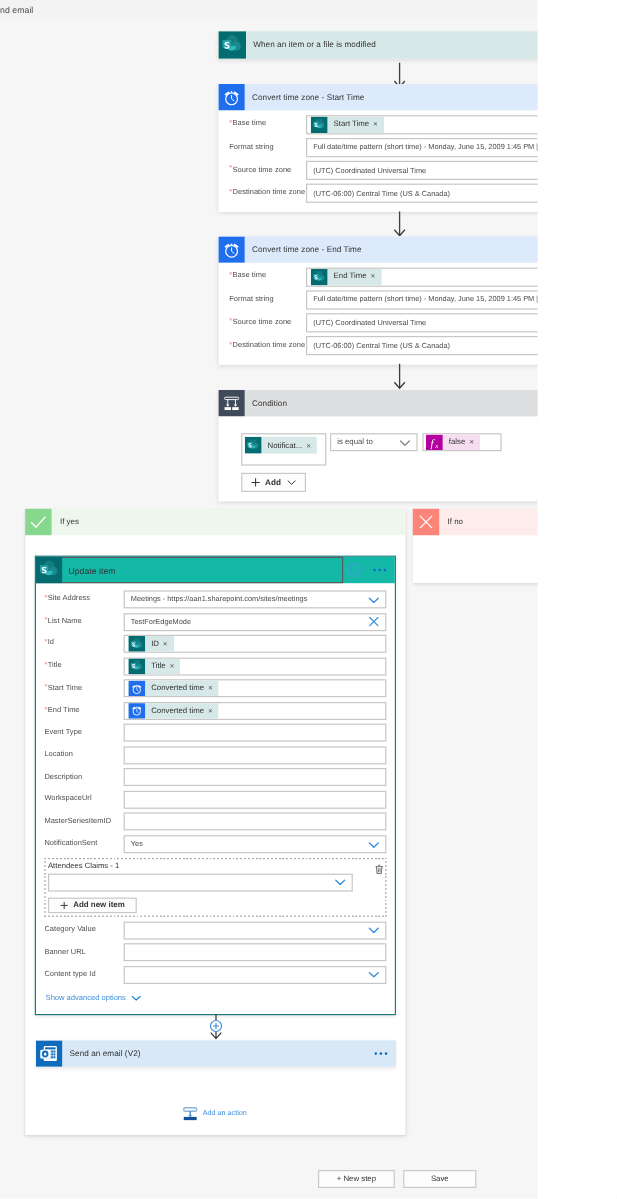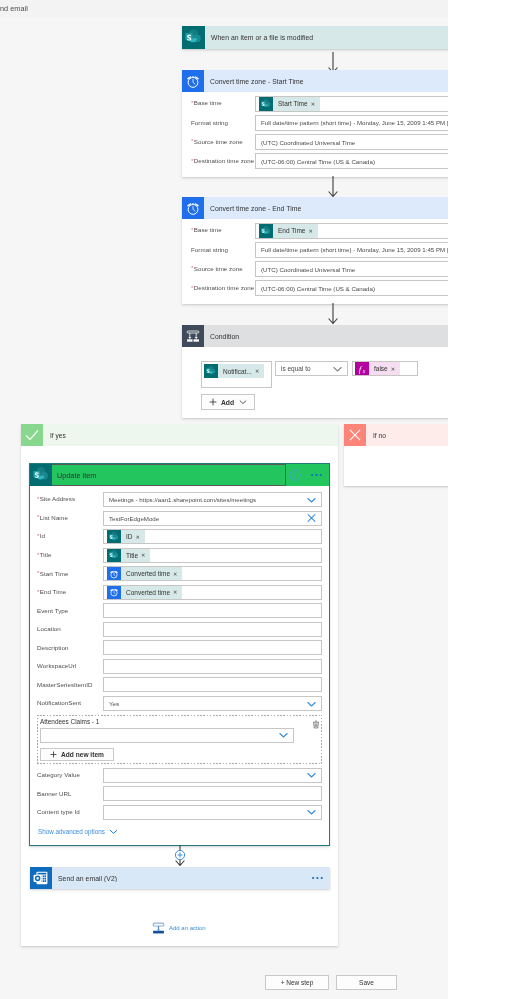--- a/index.html
+++ b/index.html
@@ -355,21 +355,21 @@
             <path d="M7 6.4 L7 9.9" stroke="#4a87c4" stroke-width="1.25"></path>
             <path d="M5.1 9.9 L8.9 9.9 L7 11.8 Z" fill="#5e9bd3"></path>
             <rect x="1.2" y="11.5" width="11.6" height="2.9" fill="#13509c"></rect>
           </svg>
         </span>
         <span>Add an action</span>
       </div>
     </div>
 
     <div class="card" id="update-item-card" style="left:29px;top:439px;width:301px;height:383px;border:1px solid #217a80;box-sizing:border-box;">
-      <div class="cardhead" style="height:22px;background:#22c55e;position:relative;">
+      <div class="cardhead" style="height:22px;background:#14b8a6;position:relative;">
         <div style="position:absolute;left:0;top:0;width:256px;height:22px;border:1px solid #5a5a5a;box-sizing:border-box;pointer-events:none;"></div>
         <div class="cardicon" style="width:22px;height:22px;flex:0 0 22px;">
           <svg viewBox="0 0 22 22" width="22" height="22">
               <rect width="22" height="22" fill="#036C70"></rect>
             <g transform="translate(2.5,2.6)">
               <circle cx="8.4" cy="4.85" r="4.4" fill="#157C81"></circle>
               <circle cx="11.6" cy="9.15" r="3.7" fill="#1B8A90"></circle>
               <path d="M11.65 9.15 a3.7 3.7 0 0 1 -7.4 0 z" fill="#2BB9C2"></path>
               <rect x="0.85" y="4.4" width="6.8" height="6.1" fill="#21A0A8"></rect>
               <path d="M4.4 5.75c-1.22 0-2.07.59-2.07 1.62 0 .82.55 1.29 1.65 1.65.8.28 1.05.46 1.05.75 0 .34-.33.53-.86.53-.66 0-1.24-.25-1.77-.65v1.3c.5.28 1.1.41 1.8.41 1.3 0 2.18-.59 2.18-1.64 0-.82-.5-1.29-1.63-1.66-.82-.28-1.14-.45-1.14-.75 0-.28.3-.48.82-.48.59 0 1.14.2 1.6.54V6.2c-.43-.2-.95-.3-1.63-.3z" fill="#fff"></path>

